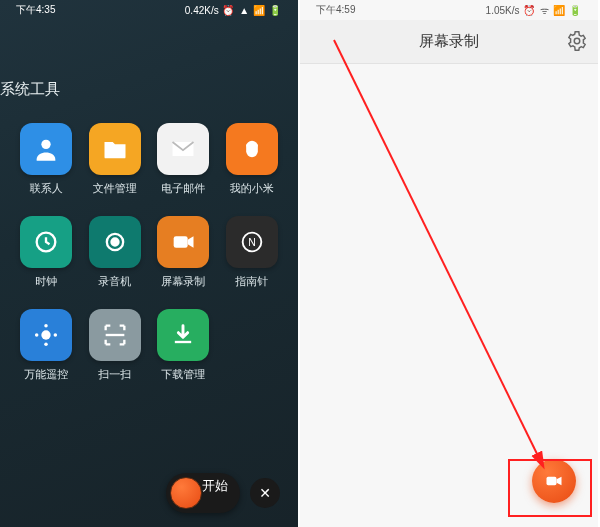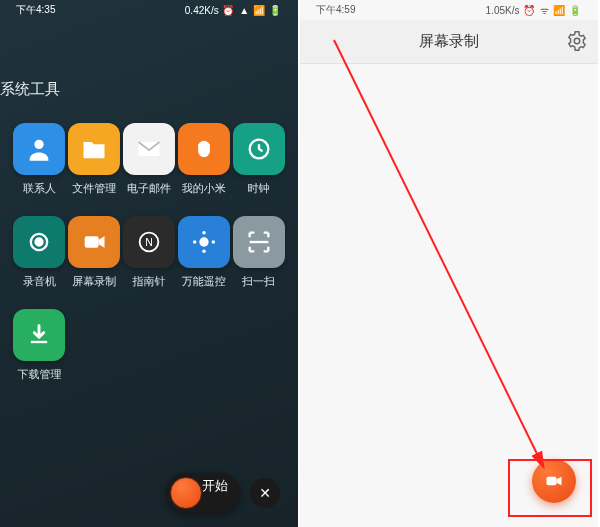--- a/index.html
+++ b/index.html
@@ -12,21 +12,21 @@
   .status{display:flex;align-items:center;height:20px;padding:0 16px;font-size:10px;color:#fff}
   .status.dark{color:#fff}
   .status.light{color:#555}
   .status .sp{flex:1}
   .status .ic{margin-left:4px}
 
   
   .folder-title{color:#e6edef;font-size:15px;margin-top:60px;margin-bottom:24px;font-weight:400}
 
   
-  .grid{display:grid;grid-template-columns:repeat(5,1fr);gap:20px 0;padding:0 12px}
+  .grid{display:grid;grid-template-columns:repeat(4,1fr);gap:20px 0;padding:0 12px}
   .app{display:flex;flex-direction:column;align-items:center;gap:6px}
   .ico{width:52px;height:52px;border-radius:12px;display:flex;align-items:center;justify-content:center;box-shadow:0 2px 4px rgba(0,0,0,.25)}
   .ico svg{width:28px;height:28px}
   .app .lbl{font-size:11px;color:#d9e3e6}
 
   
   .rec-bar{position:absolute;bottom:14px;right:18px;display:flex;align-items:center;gap:10px}
   .pill{display:flex;background:#1a1a1a;border-radius:22px;padding:4px 6px 4px 4px;gap:0;box-shadow:0 2px 6px rgba(0,0,0,.4)}
   .dot{width:32px;height:32px;border-radius:50%;background:radial-gradient(circle at 35% 30%,#ff7a3a,#e74a12);border:1px solid #5a2a12}
   .pill .txt{color:#fff;font-size:13px;padding-right:6px}

